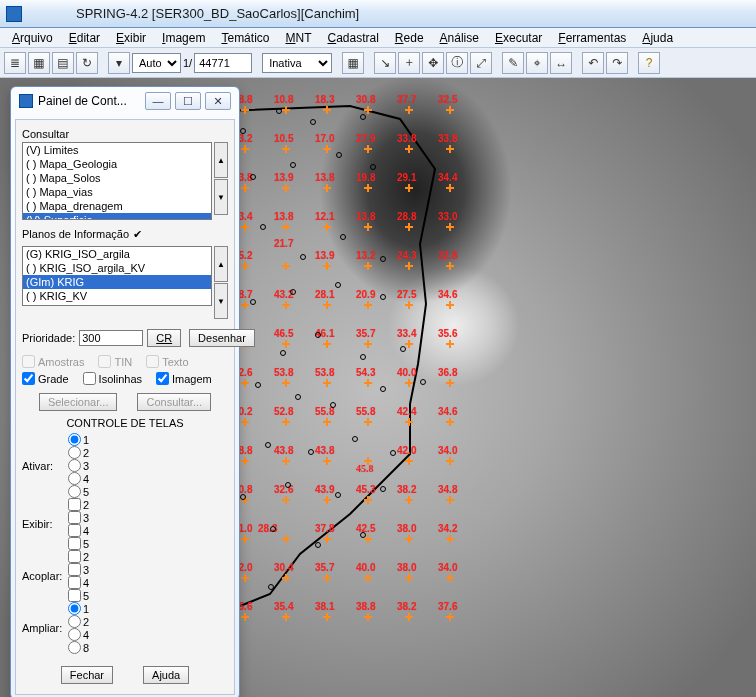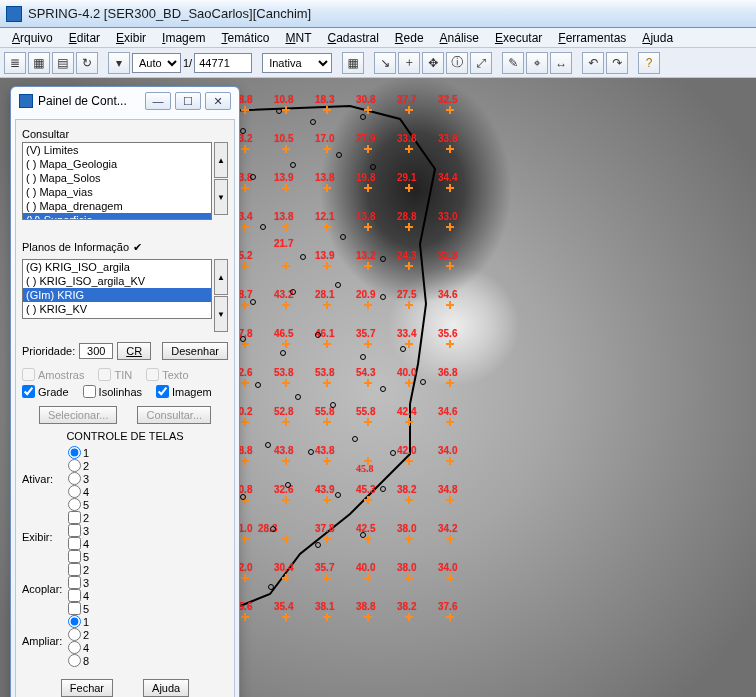--- a/index.html
+++ b/index.html
@@ -1,19 +1,19 @@
 <!DOCTYPE html>
 <html><head>
 <meta charset="utf-8">
 <style>
 * { box-sizing: border-box; margin: 0; padding: 0; font-family: "Segoe UI", Tahoma, sans-serif; }
 body { width: 756px; height: 697px; background: #d4e4f7; overflow: hidden; position: relative; }
 
 
-.titlebar { height: 28px; background: linear-gradient(#f8fbff,#dceaf9 40%,#c7ddf4); border-bottom:1px solid #6b8fbe; display:flex; align-items:center; padding:0 6px; font-size:13px; color:#1a1a1a; }
+.titlebar { height: 28px; background: linear-gradient(#f8fbff,#dceaf9 40%,#c7ddf4); border-bottom:1px solid #6b8fbe; display:flex; align-items:center; padding:0 6px; font-size:13px; color:#1a1a1a;gap:48px; }
 .titlebar .app-icon { width:16px; height:16px; background:#2a6fbf; margin-right:6px; border:1px solid #004a9a; }
 .titlebar .title { flex:1; }
 
 
 .menubar { height:20px; background:#eef3fa; display:flex; align-items:center; padding:0 4px; font-size:12px; border-bottom:1px solid #b9c9de; }
 .menubar .menu { padding:1px 8px; cursor:default; }
 .menubar .menu u { text-decoration: underline; }
 
 
 .toolbar { height:30px; background:#e9eef7; border-bottom:1px solid #b9c9de; display:flex; align-items:center; padding:0 4px; gap:2px; font-size:11px; }
@@ -40,21 +40,21 @@
 .panel-title { flex:1; }
 .panel-btn { width:26px; height:18px; border:1px solid #8fa4c4; background:linear-gradient(#fdfefe,#dfe9f6); margin-left:4px; border-radius:2px; display:flex; align-items:center; justify-content:center; font-size:11px; color:#335; }
 .panel-body { border:1px solid #b8c6da; margin:4px; background:#f4f4f4; padding:6px; font-size:11px; }
 .field-label { font-size:11px; margin:2px 0; }
 .listbox { width:100%; border:1px solid #7a7a7a; background:#fff; font-size:11px; overflow:auto; }
 .listbox .item { padding:1px 3px; white-space:nowrap; }
 .listbox .item.selected { background:#2f6fd0; color:#fff; }
 .listbox.categories { height:78px; }
 .listbox.planos { height:60px; }
 .row { display:flex; align-items:center; gap:4px; margin:4px 0; }
-.txtin { width:34px; border:1px solid #7a7a7a; font-size:11px; padding:1px 2px; text-align:center; background:#fff; }
+.txtin { width:64px; border:1px solid #7a7a7a; font-size:11px; padding:1px 2px; text-align:left; background:#fff; }
 .btn { border:1px solid #7a7a7a; background:linear-gradient(#fdfdfd,#e3e3e3); font-size:11px; padding:2px 8px; }
 .btn.disabled { color:#999; }
 .chk { display:flex; align-items:center; gap:3px; font-size:11px; }
 .chk input { margin:0; }
 .chk.disabled { color:#999; }
 .group-title { text-align:center; font-size:11px; margin:6px 0 4px; }
 .arrowbox { width:14px; display:flex; flex-direction:column; gap:1px; margin-left:2px; }
 .arrowbox div { width:14px; height:36px; border:1px solid #888; background:#ececec; font-size:8px; display:flex; align-items:center; justify-content:center; }
 .check-plain { width:12px; height:12px; display:inline-block; }
 .radio-row { display:flex; align-items:center; gap:2px; font-size:11px; }
@@ -503,21 +503,21 @@
           <div class="item">( ) Mapa_vias</div>
           <div class="item">( ) Mapa_drenagem</div>
           <div class="item selected">(V) Superficie</div>
         </div>
       <div class="arrowbox">
           <div>▲</div>
           <div>▼</div>
         </div>
     </div>
 
-    <div class="row" style="justify-content:flex-start;margin-top:19px">
+    <div class="row" style="justify-content:flex-start;margin-top:6px">
       <span class="field-label">Planos de Informação</span>
       <span class="check-plain">✔</span>
     </div>
     <div style="display:flex">
       <div class="listbox planos" id="planos-list">
           <div class="item">(G) KRIG_ISO_argila</div>
           <div class="item">( ) KRIG_ISO_argila_KV</div>
           <div class="item selected">(GIm) KRIG</div>
           <div class="item">( ) KRIG_KV</div>
         </div>

